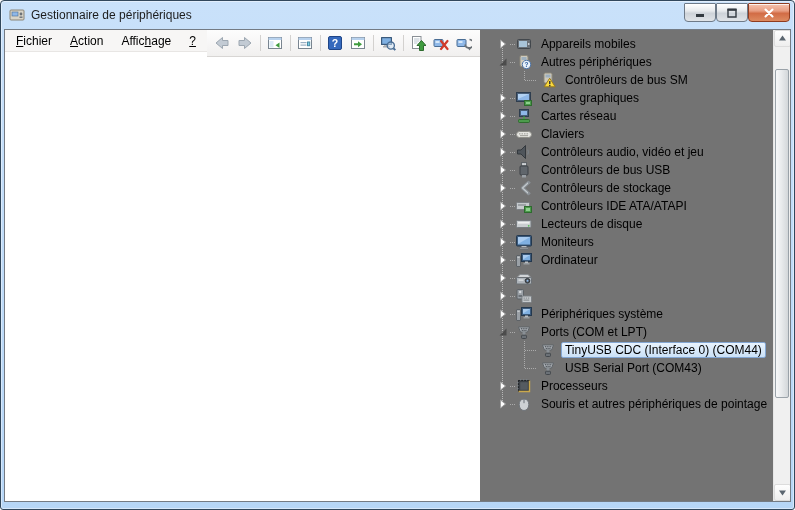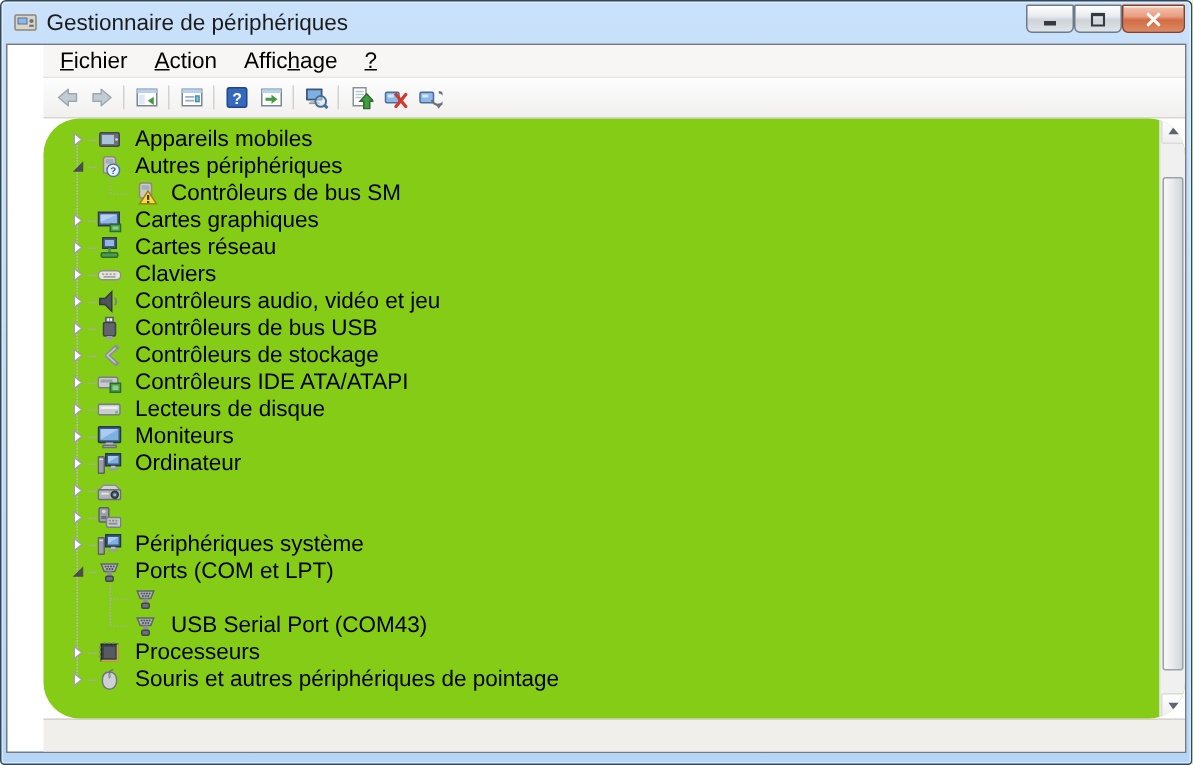--- a/index.html
+++ b/index.html
@@ -2,46 +2,46 @@
 <html><head>
 <meta charset="utf-8">
 <style>
   html,body { margin:0; padding:0; background:#ffffff; }
   * { box-sizing:border-box; }
   .window {
     position:relative; width:795px; height:510px;
     background:linear-gradient(#c9e1fa,#b6d6f7);
     border:1px solid #31475c; border-radius:4px 4px 3px 3px; overflow:hidden;
     box-shadow:inset 0 0 0 1px rgba(255,255,255,.45);
-    font-family:"Liberation Sans",sans-serif; font-size:15px; color:#000;
+    font-family:"Liberation Sans",sans-serif; font-size:12px; color:#000;
   }
   
   .titlebar { position:absolute; top:0; left:0; right:0; height:28px; display:flex; align-items:center; padding-left:8px; }
   .title-icon { width:16px; height:16px; margin-right:6px; flex:0 0 16px; }
   .title-text { color:#1c1c1c; }
   .winbtn {
     position:absolute; top:2px; height:19px; border:1px solid #6e7a88;
     border-radius:1px 1px 4px 4px; display:flex; align-items:center; justify-content:center;
     background:linear-gradient(#ffffff,#e8ebee 40%,#ced3d9 55%,#e0e4e8);
     box-shadow:inset 0 1px 0 rgba(255,255,255,.8);
   }
   .winbtn.min { right:78px; width:32px; }
   .winbtn.max { right:46px; width:32px; }
   .winbtn.close { right:4px; width:42px; background:linear-gradient(#f6c2ae,#e89f84 40%,#d26c46 55%,#dd8a60); border-color:#8f3c20; }
   .winbtn svg { width:16px; height:16px; display:block; }
   
-  .inner { position:absolute; left:3px; right:3px; top:28px; bottom:7px; border:1px solid #747b84; background:#fff; display:flex; flex-direction:column;padding-left:24px; }
+  .inner { position:absolute; left:3px; right:3px; top:28px; bottom:7px; border:1px solid #747b84; background:#fff; display:flex; flex-direction:row; }
   .menubar { height:22px; flex:0 0 auto; background:#f7f6f5; border-bottom:1px solid #e8e6e4; display:flex; align-items:center; padding:0 2px; }
   .menu-item { padding:3px 9px; cursor:default; }
   .menu-item u { text-decoration:underline; }
   .toolbar { height:27px; flex:0 0 auto; background:linear-gradient(#fdfdfd,#f1f0ef); border-bottom:1px solid #d8d6d4; display:flex; align-items:center; padding:0 4px; }
   .tbtn { width:23px; height:22px; display:flex; align-items:center; justify-content:center; border-radius:2px; }
   .tbtn svg { width:16px; height:16px; display:block; }
   .tsep { width:1px; height:16px; background:#d3d1cf; margin:0 3px; }
-  .content { flex:1; position:relative; background:#84cc16; overflow:hidden;border-radius:24px; }
+  .content { flex:1; position:relative; background:#737373; overflow:hidden; }
   .statusbar { height:22px; flex:0 0 auto; background:#f1efec; border-top:1px solid #d4d2cf; }
   
   .tree { position:absolute; top:0; bottom:0; left:0; right:17px; padding-top:5px; }
   .vline { position:absolute; left:22px; top:14px; width:1px; height:360px;
            background:repeating-linear-gradient(to bottom,#b7b7b7 0 1px,transparent 1px 2px); }
   .row { position:relative; height:18px; display:flex; align-items:center; padding-left:16px; white-space:nowrap; }
   .row.child { padding-left:44px; }
   .exp { flex:0 0 14px; width:14px; height:12px; }
   .exp svg { display:block; width:12px; height:12px; margin:0 auto; }
   .hdots { flex:0 0 6px; height:1px; background:repeating-linear-gradient(to right,#ababab 0 1px,transparent 1px 2px); }
@@ -627,20 +627,21 @@
           <span class="lbl">Ports (COM et LPT)</span>
         </div>
 
         <div class="row child">
           <span class="conn"></span>
           <span class="ico">
               <svg viewBox="0 0 16 16">
                 <use href="#i-port"></use>
               </svg>
             </span>
+          <span class="lbl sel">TinyUSB CDC (Interface 0) (COM44)</span>
         </div>
 
         <div class="row child">
           <span class="conn last"></span>
           <span class="ico">
               <svg viewBox="0 0 16 16">
                 <use href="#i-port"></use>
               </svg>
             </span>
           <span class="lbl">USB Serial Port (COM43)</span>

